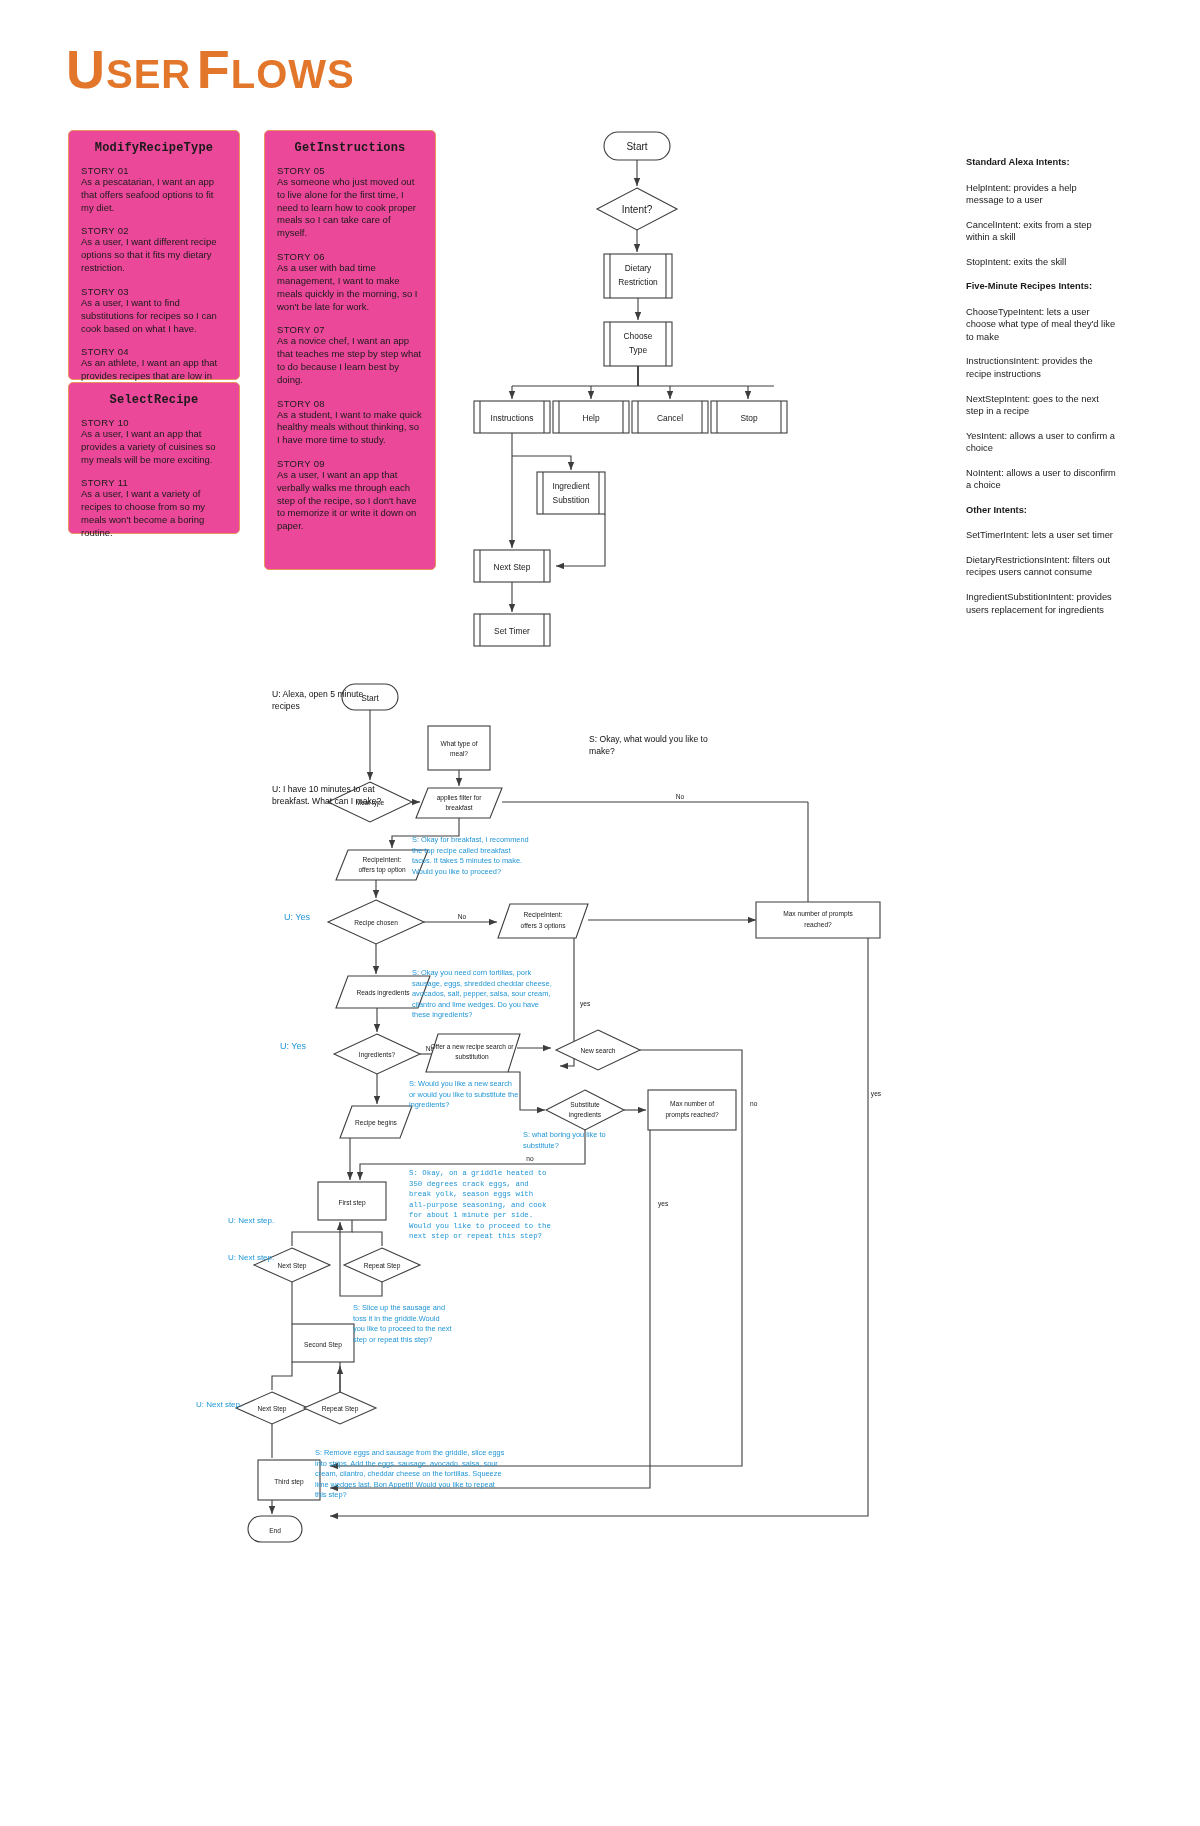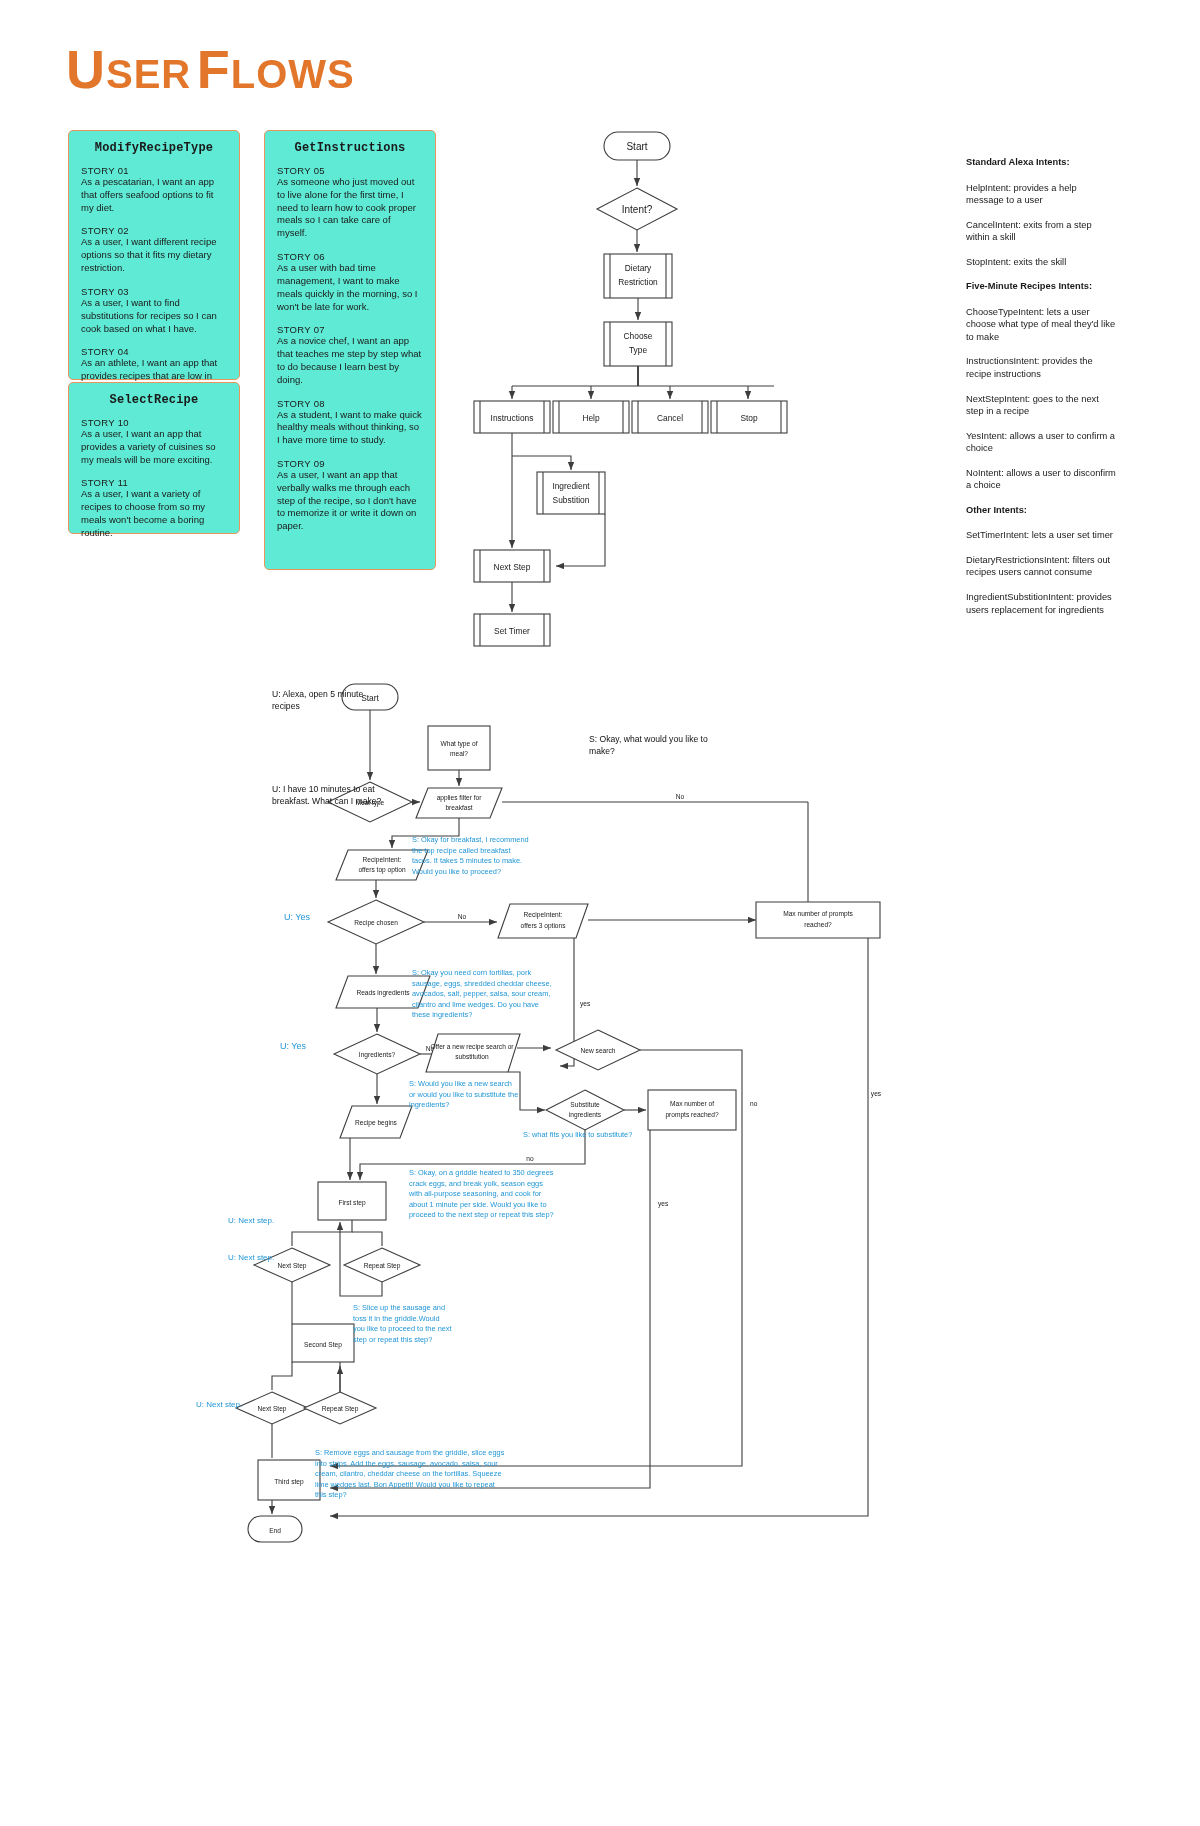--- a/index.html
+++ b/index.html
@@ -5,21 +5,21 @@
   html,body{margin:0;padding:0;background:#ffffff;}
   body{width:1200px;height:1826px;position:relative;font-family:"Liberation Sans",sans-serif;color:#1a1a1a;overflow:hidden;}
   .page{position:relative;width:1200px;height:1826px;}
 
   
   .title{position:absolute;left:66px;top:38px;color:#e2762b;font-weight:bold;letter-spacing:1px;}
   .title .big{font-size:54px;}
   .title .sm{font-size:40px;}
 
   
-  .story-card{position:absolute;border:1.6px solid #e8965a;border-radius:5px;background:#5eead4;box-sizing:border-box;padding:10px 12px 12px 12px;}
+  .story-card{position:absolute;border:1.6px solid #e8965a;border-radius:5px;background:#ec4899;box-sizing:border-box;padding:10px 12px 12px 12px;}
   .story-card .card-title{font-family:"Liberation Mono","DejaVu Sans Mono",monospace;font-size:12px;font-weight:bold;text-align:center;margin-bottom:10px;letter-spacing:.2px;}
   .story{margin-bottom:11px;}
   .story .sid{font-size:9.5px;letter-spacing:.3px;}
   .story .stext{font-size:9.5px;line-height:1.35;}
 
   
   .intents{position:absolute;left:966px;top:156px;width:150px;font-size:9.3px;line-height:1.35;}
   .intents .grp{font-weight:bold;margin-bottom:13px;}
   .intents .itm{margin-bottom:12px;}
 
@@ -377,22 +377,22 @@
   </svg>
 
   <div class="usrblk" style="left:228px;top:688px;width:105px;">U: Alexa, open 5 minute recipes</div>
   <div class="usrblk" style="left:228px;top:783px;width:118px;">U: I have 10 minutes to eat breakfast. What can I make?</div>
 
   <div class="usrblk" style="left:545px;top:733px;width:120px;">S: Okay, what would you like to make?</div>
 
   <div class="bluetxt" style="left:412px;top:835px;width:120px;">S: Okay for breakfast, I recommend the top recipe called breakfast tacos. It takes 5 minutes to make. Would you like to proceed?</div>
   <div class="bluetxt" style="left:412px;top:968px;width:140px;">S: Okay you need corn tortillas, pork sausage, eggs, shredded cheddar cheese, avocados, salt, pepper, salsa, sour cream, cilantro and lime wedges. Do you have these ingredients?</div>
   <div class="bluetxt" style="left:409px;top:1079px;width:110px;">S: Would you like a new search or would you like to substitute the ingredients?</div>
-  <div class="bluetxt" style="left:523px;top:1130px;width:110px;">S: what fits you like to substitute?</div>
-  <div class="bluetxt" style="left:409px;top:1168px;width:146px;">S: Okay, on a griddle heated to 350 degrees crack eggs, and break yolk, season eggs with all-purpose seasoning, and cook for about 1 minute per side. Would you like to proceed to the next step or repeat this step?</div>
+  <div class="bluetxt" style="left:523px;top:1130px;width:110px;">S: what boring you like to substitute?</div>
+  <div class="bluetxt" style="left:409px;top:1168px;width:146px;font-family:Liberation Mono, monospace;">S: Okay, on a griddle heated to 350 degrees crack eggs, and break yolk, season eggs with all-purpose seasoning, and cook for about 1 minute per side. Would you like to proceed to the next step or repeat this step?</div>
   <div class="bluetxt" style="left:353px;top:1303px;width:100px;">S: Slice up the sausage and toss it in the griddle.Would you like to proceed to the next step or repeat this step?</div>
   <div class="bluetxt" style="left:315px;top:1448px;width:190px;">S: Remove eggs and sausage from the griddle, slice eggs into strips. Add the eggs, sausage, avocado, salsa, sour cream, cilantro, cheddar cheese on the tortillas. Squeeze lime wedges last. Bon Appetit! Would you like to repeat this step?</div>
 
   <div class="usr" style="left:284px;top:911px;font-size:9px;">U: Yes</div>
   <div class="usr" style="left:280px;top:1040px;font-size:9px;">U: Yes</div>
   <div class="usr" style="left:228px;top:1215px;font-size:8px;">U: Next step.</div>
   <div class="usr" style="left:228px;top:1252px;font-size:8px;">U: Next step.</div>
   <div class="usr" style="left:196px;top:1399px;font-size:8px;">U: Next step.</div>
 
 </div>

